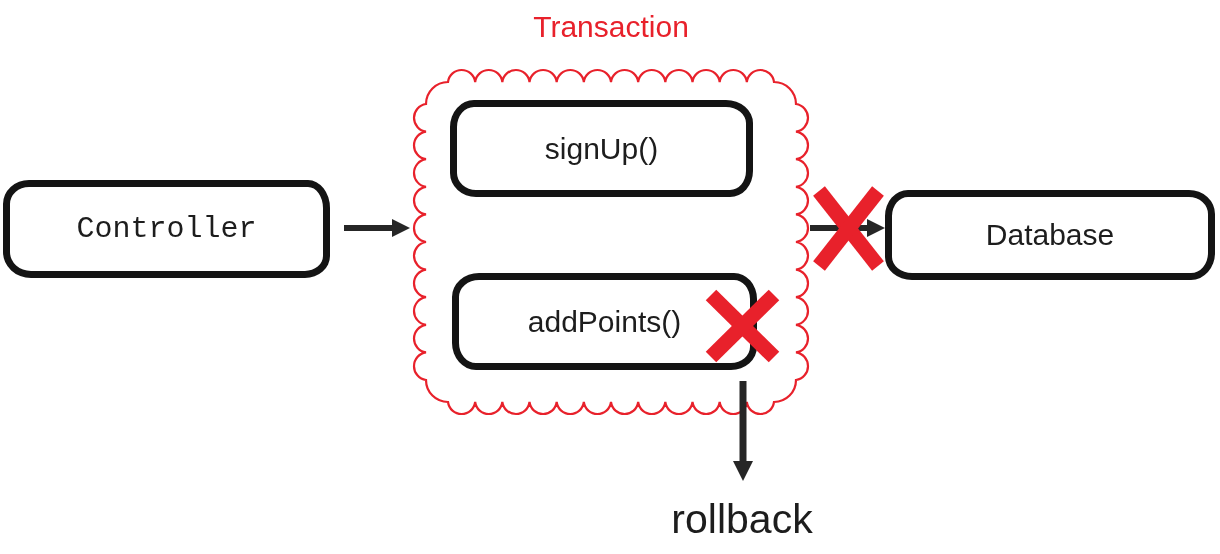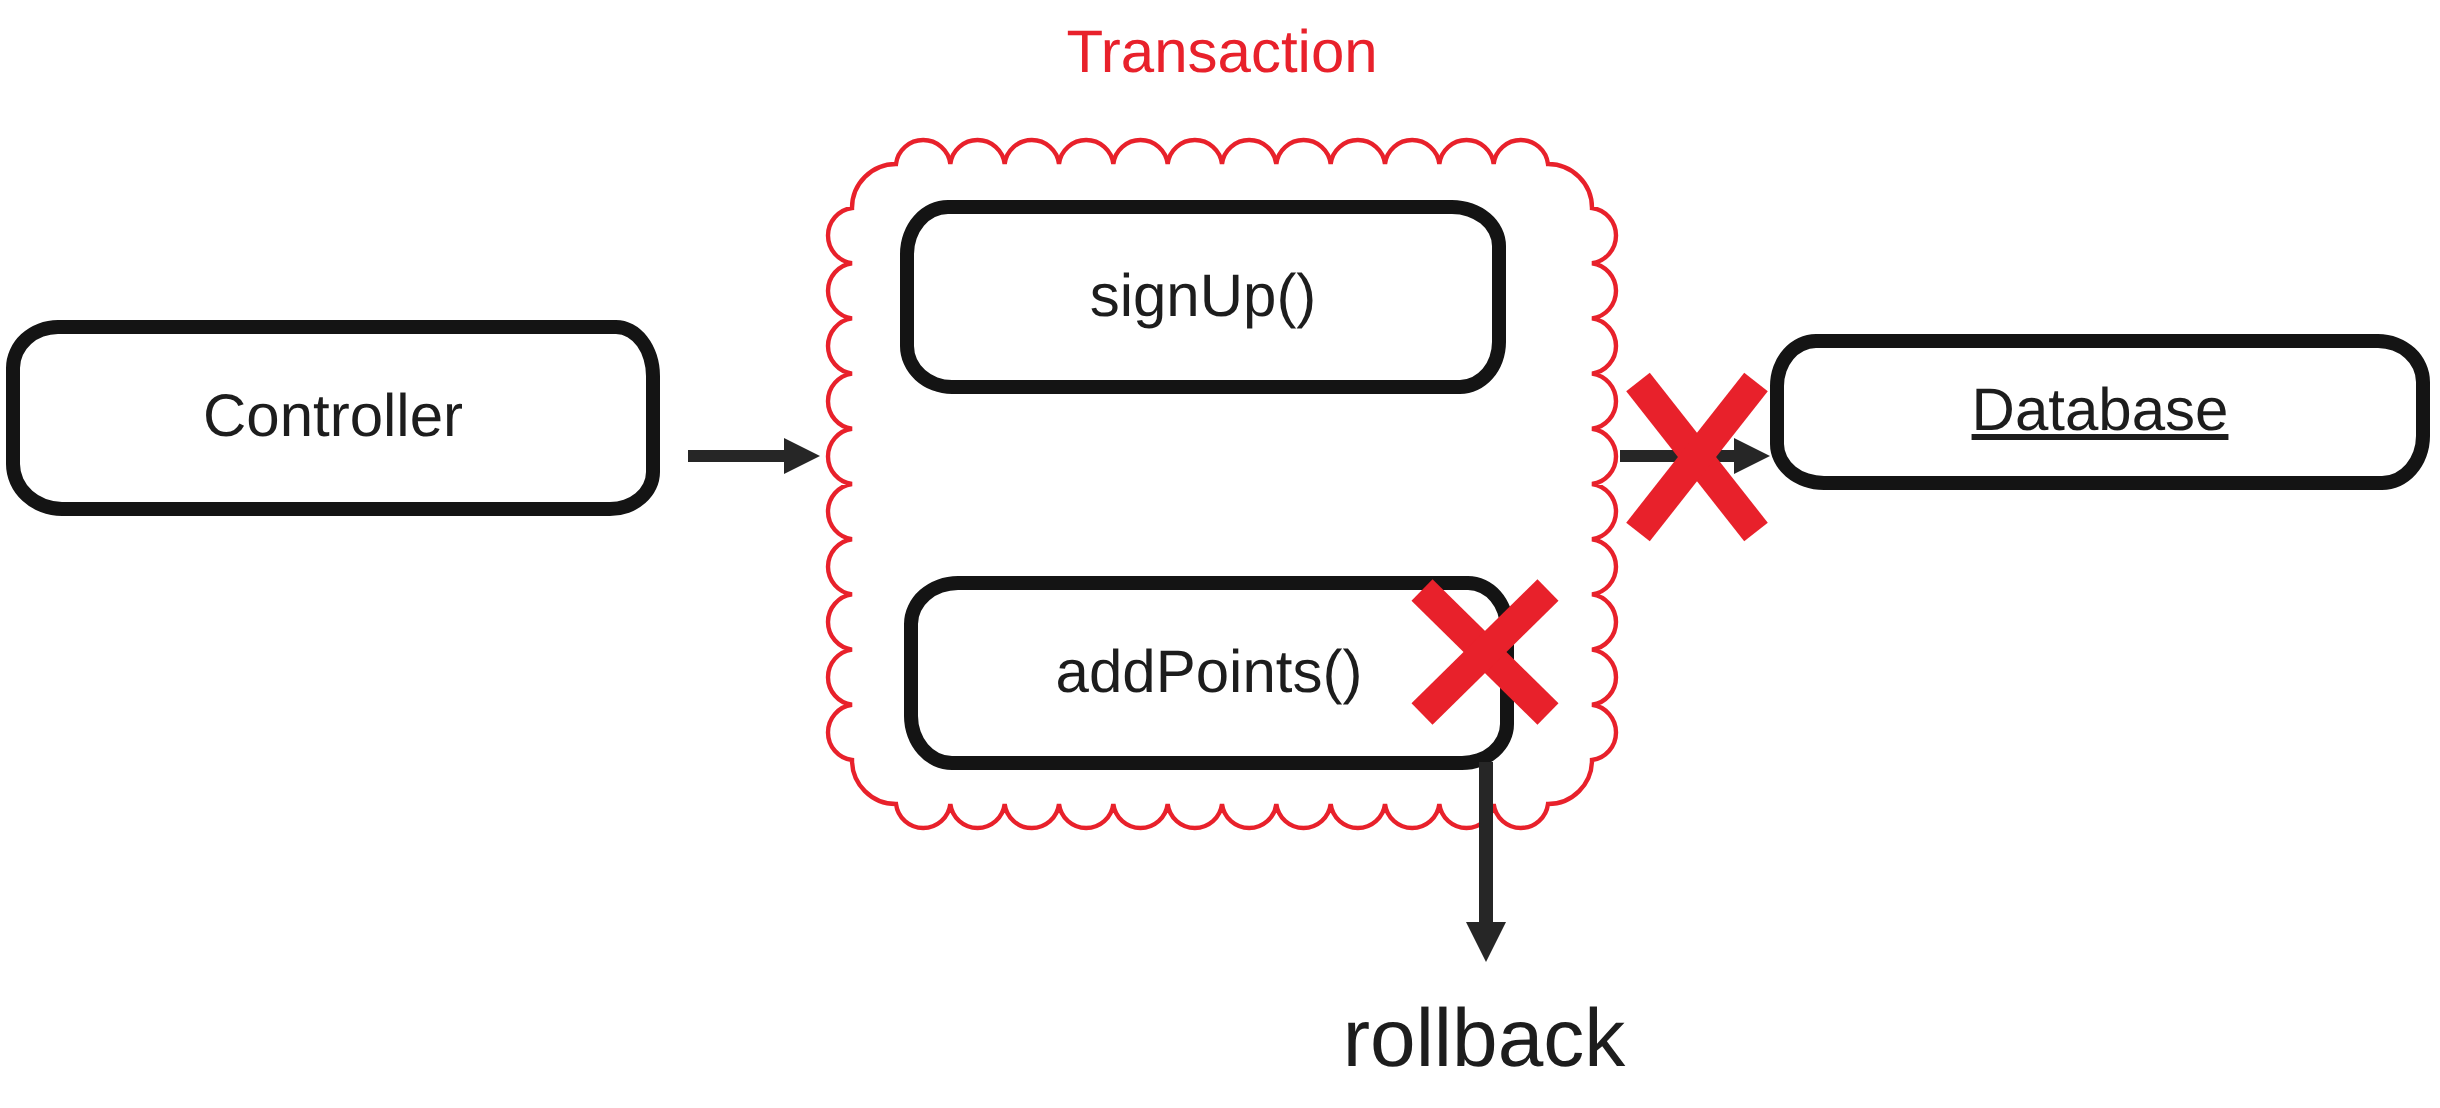--- a/index.html
+++ b/index.html
@@ -22,35 +22,35 @@
     border: 7px solid #141414;
     display: flex;
     align-items: center;
     justify-content: center;
     font-size: 30px;
     color: #1d1d1d;
     z-index: 2;
   }
   
   .node-controller {
-    left: 3px; top: 160px; width: 327px; height: 98px;
+    left: 3px; top: 180px; width: 327px; height: 98px;
     border-radius: 26px 22px 25px 28px / 24px 28px 22px 26px;
+    font-family: Liberation Mono, monospace;
   }
   .node-signup {
     left: 450px; top: 100px; width: 303px; height: 97px;
     border-radius: 24px 27px 23px 26px / 27px 23px 26px 24px;
   }
   .node-addpoints {
-    left: 452px; top: 288px; width: 305px; height: 97px;
+    left: 452px; top: 273px; width: 305px; height: 97px;
     border-radius: 27px 23px 26px 24px / 24px 26px 23px 27px;
   }
   .node-database {
-    left: 885px; top: 167px; width: 330px; height: 78px;
+    left: 885px; top: 190px; width: 330px; height: 90px;
     border-radius: 23px 26px 24px 27px / 26px 24px 27px 23px;
-    text-decoration: underline;
   }
   .transaction-title {
     position: absolute;
     left: 426px; top: 10px; width: 370px;
     text-align: center;
     font-size: 30px;
     font-weight: 400;
     color: #e8212b;
     z-index: 2;
   }

